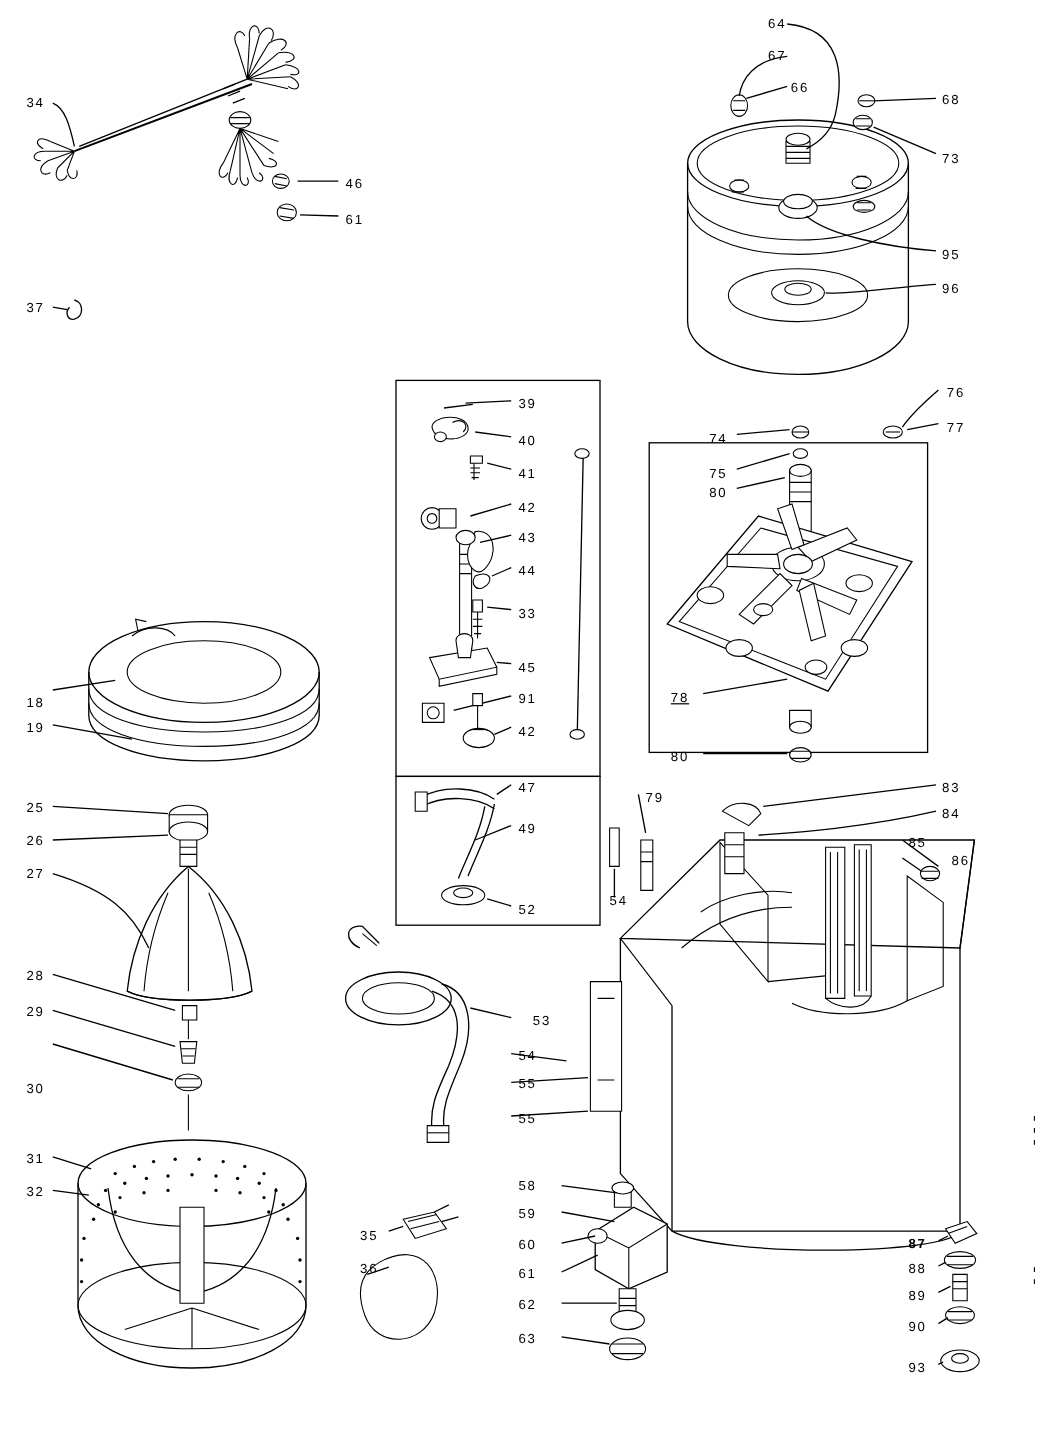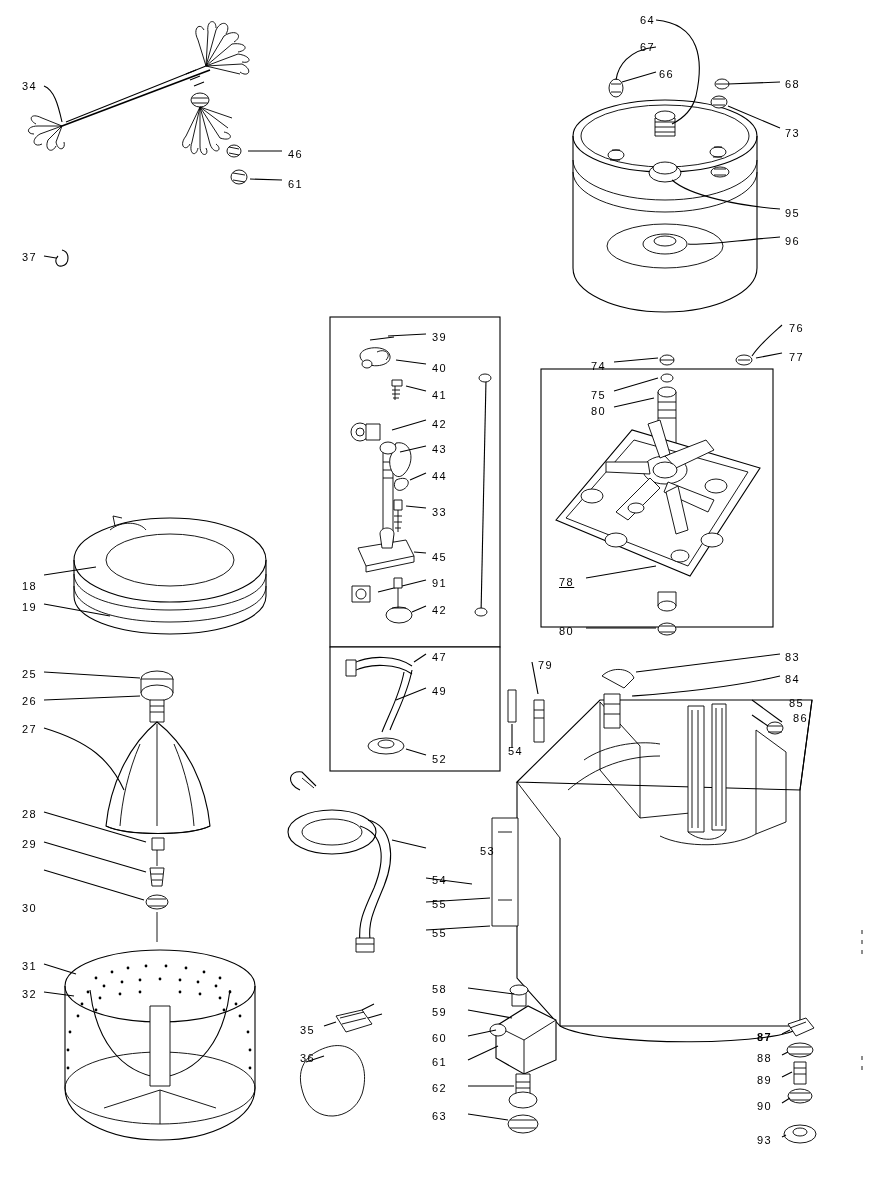--- a/index.html
+++ b/index.html
@@ -474,35 +474,35 @@
       <div class="cnum" style="left: 22px; top: 668px;">25</div>
       <div class="cnum" style="left: 22px; top: 695px;">26</div>
       <div class="cnum" style="left: 22px; top: 723px;">27</div>
       <div class="cnum" style="left: 22px; top: 808px;">28</div>
       <div class="cnum" style="left: 22px; top: 838px;">29</div>
       <div class="cnum" style="left: 22px; top: 866px; margin-top: 36px;">30</div>
       <div class="cnum" style="left: 22px; top: 960px;">31</div>
       <div class="cnum" style="left: 22px; top: 988px;">32</div>
       <div class="cnum" style="left: 300px; top: 1024px;">35</div>
       <div class="cnum" style="left: 300px; top: 1052px;">36</div>
-      <div class="cnum" style="left: 448px; top: 845px; padding-left: 32px;">53</div>
+      <div class="cnum" style="left: 412px; top: 845px; padding-left: 32px;">53</div>
       <div class="cnum" style="left: 432px; top: 874px;">54</div>
       <div class="cnum" style="left: 432px; top: 898px;">55</div>
       <div class="cnum" style="left: 432px; top: 927px;">55</div>
       <div class="cnum" style="left: 432px; top: 983px;">58</div>
       <div class="cnum" style="left: 432px; top: 1006px;">59</div>
       <div class="cnum" style="left: 432px; top: 1032px;">60</div>
       <div class="cnum" style="left: 432px; top: 1056px;">61</div>
       <div class="cnum" style="left: 432px; top: 1082px;">62</div>
       <div class="cnum" style="left: 432px; top: 1110px;">63</div>
       <div class="cnum" style="left: 508px; top: 745px;">54</div>
       <div class="cnum" style="left: 538px; top: 659px;">79</div>
       <div class="cnum" style="left: 785px; top: 651px;">83</div>
       <div class="cnum" style="left: 785px; top: 673px;">84</div>
-      <div class="cnum" style="left: 757px; top: 697px; margin-left: 32px;">85</div>
+      <div class="cnum" style="left: 757px; top: 697px;">85</div>
       <div class="cnum" style="left: 757px; top: 712px; padding-left: 36px;">86</div>
       <div class="cnum" style="left: 757px; top: 1031px; font-weight: bold;">87</div>
       <div class="cnum" style="left: 757px; top: 1052px;">88</div>
       <div class="cnum" style="left: 757px; top: 1074px;">89</div>
       <div class="cnum" style="left: 757px; top: 1100px;">90</div>
       <div class="cnum" style="left: 757px; top: 1134px;">93</div>
     </div>
 
 </div>
 

